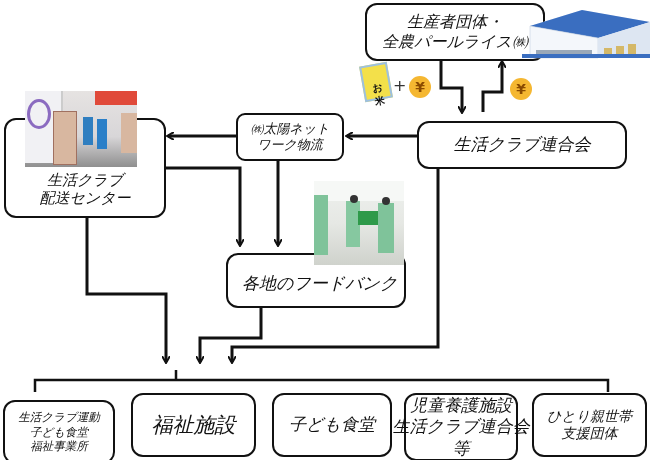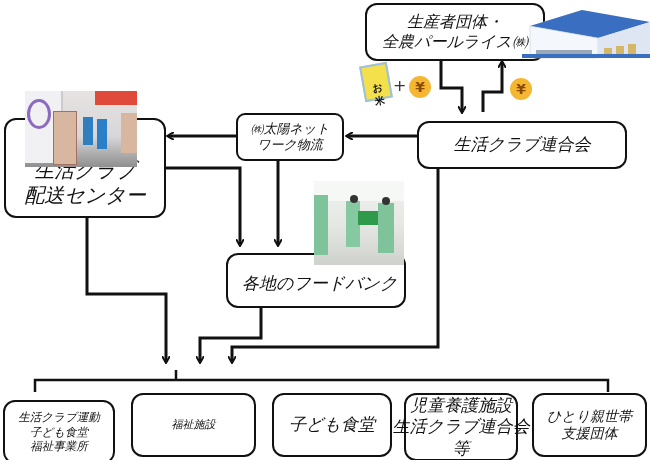--- a/index.html
+++ b/index.html
@@ -81,21 +81,21 @@
 
 <div class="box" style="left:417px; top:113px; width:210px; height:48px; font-size:17px; font-weight:500;margin-top:8px;">
   <span>生活クラブ連合会</span>
 </div>
 
 <div class="box" style="left:236px; top:113px; width:108px; height:48px; font-size:13px; border-radius:9px;">
   <span>㈱太陽ネット</span>
   <span>ワーク物流</span>
 </div>
 
-<div class="box" style="left:4px; top:118px; width:162px; height:100px; font-size:20px; font-weight:500; justify-content:flex-end; padding-bottom:8px;">
+<div class="box" style="left:4px; top:118px; width:162px; height:100px; font-size:15px; font-weight:500; justify-content:flex-end; padding-bottom:8px;">
   <span>生活クラブ</span>
   <span>配送センター</span>
 </div>
 
 <div class="photo" style="left:25px; top:91px; width:112px; height:76px; background:linear-gradient(180deg,#e6e3e2 0%,#d8d6d8 60%,#8f8f8f 100%);">
   <div style="position:absolute; left:0; top:0; width:36px; height:72px; background:#f1f1f4; border-right:2px solid #ccc;"></div>
   <div style="position:absolute; left:2px; top:8px; width:18px; height:24px; border-radius:50%; border:3px solid #8b6bc0;"></div>
   <div style="position:absolute; left:70px; top:0; width:42px; height:14px; background:#e04a3a;"></div>
   <div style="position:absolute; left:28px; top:20px; width:22px; height:52px; background:#d8b7a0; border:1px solid #a07060;"></div>
   <div style="position:absolute; left:58px; top:26px; width:10px; height:28px; background:#2f7ec0;"></div>
@@ -115,21 +115,21 @@
   <div style="position:absolute; left:64px; top:22px; width:16px; height:50px; background:#7fc39a;"></div>
   <div style="position:absolute; left:36px; top:14px; width:8px; height:8px; border-radius:50%; background:#333;"></div>
   <div style="position:absolute; left:68px; top:16px; width:8px; height:8px; border-radius:50%; background:#333;"></div>
 </div>
 
 <div class="box" style="left:3px; top:393px; width:112px; height:64px; font-size:11.5px;margin-top:7px;">
   <span>生活クラブ運動</span>
   <span>子ども食堂</span>
   <span>福祉事業所</span>
 </div>
-<div class="box" style="left:131px; top:393px; width:125px; height:64px; font-size:11px;">
+<div class="box" style="left:131px; top:393px; width:125px; height:64px; font-size:21px;">
   <span>福祉施設</span>
 </div>
 <div class="box" style="left:272px; top:393px; width:120px; height:64px; font-size:17px;">
   <span>子ども食堂</span>
 </div>
 <div class="box" style="left:404px; top:393px; width:114px; height:68px; font-size:17px;">
   <span>児童養護施設</span>
   <span>生活クラブ連合会</span>
   <span>等</span>
 </div>

